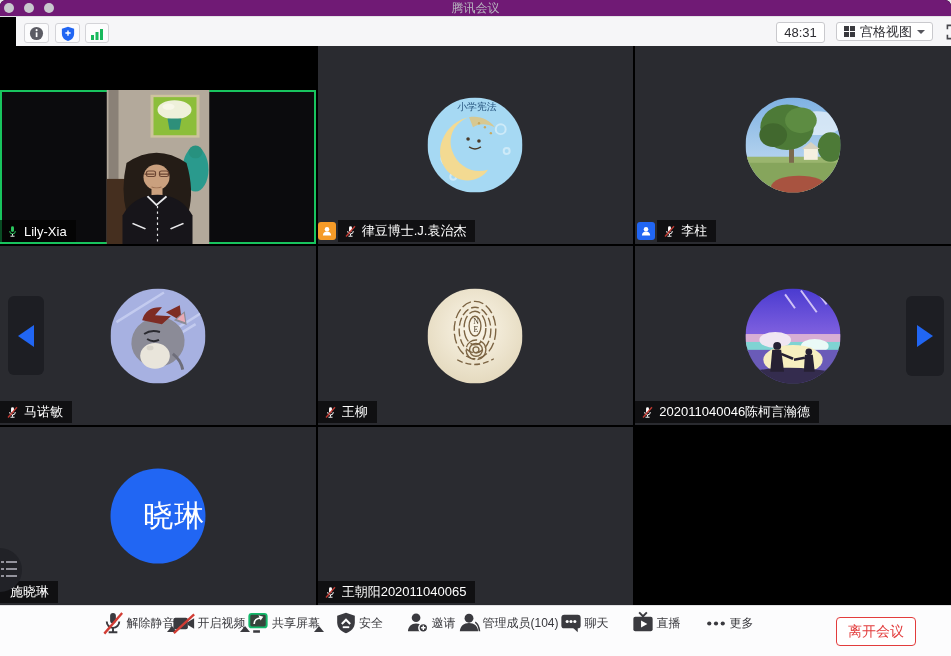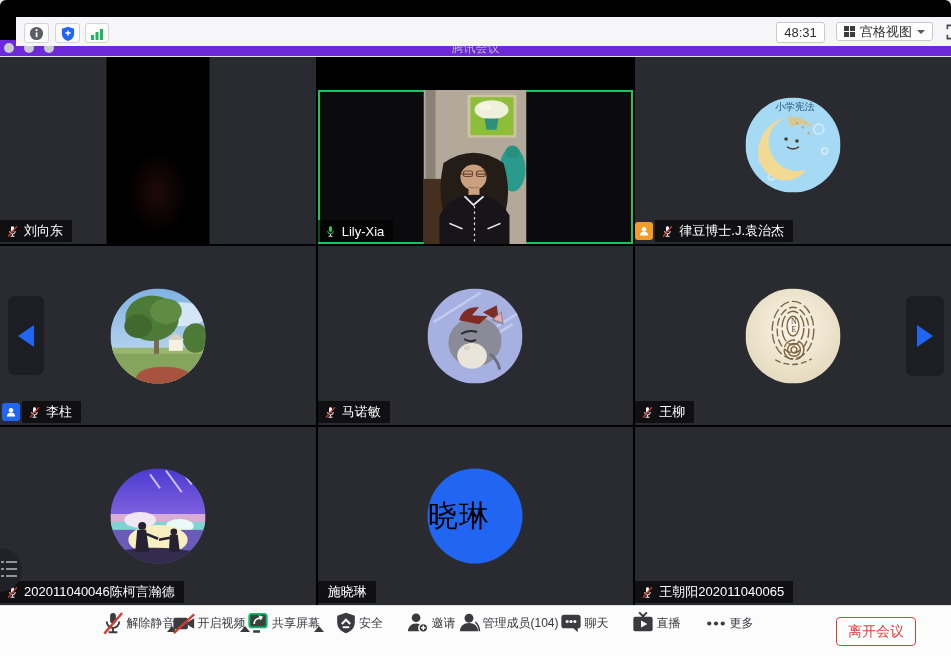--- a/index.html
+++ b/index.html
@@ -2,41 +2,41 @@
 <html><head>
 <meta charset="utf-8">
 <style>
   html,body{margin:0;padding:0;background:#e8e8ea;}
   .window{
     position:relative;width:951px;height:656px;overflow:hidden;
     font-family:"Liberation Sans","DejaVu Sans",sans-serif;
     background:#000;border-radius:6px 6px 0 0;
   }
   
-  .titlebar{position:absolute;top:0;left:0;right:0;height:16px;background:#6d28d9;border-bottom:1px solid #e2e2e5;z-index:30;margin-top:40px;}
+  .titlebar{position:absolute;top:0;left:0;right:0;height:16px;background:#701a75;border-bottom:1px solid #e2e2e5;z-index:30;}
   .tl{position:absolute;top:3px;width:10px;height:10px;border-radius:50%;background:#c9c9ce;}
   .title{position:absolute;left:0;right:0;top:0;height:16px;line-height:17px;text-align:center;font-size:12px;color:#b7b7bf;}
   
   .toptoolbar{position:absolute;top:17px;left:16px;right:0;height:29px;background:#f6f6f8;z-index:30;}
   .tbtn{position:absolute;top:6px;width:25px;height:20px;border:1px solid #d4d4d8;border-radius:3px;background:rgba(255,255,255,.65);display:flex;align-items:center;justify-content:center;box-sizing:border-box;}
   .timerbox{position:absolute;left:760px;top:5px;width:47px;height:19px;border:1px solid #c9c9cd;border-radius:3px;background:#fff;font-size:13px;color:#2e2e33;display:flex;align-items:center;justify-content:center;}
   .viewbox{position:absolute;left:820px;top:5px;width:97px;height:19px;border:1px solid #c9c9cd;border-radius:3px;background:#fff;display:flex;align-items:center;justify-content:center;gap:5px;font-size:13px;color:#2e2e33;box-sizing:border-box;}
   .gridglyph{display:grid;grid-template-columns:5px 5px;grid-template-rows:5px 5px;gap:1px;}
   .gridglyph span{background:#3a3a3f;}
   .caret-down{width:0;height:0;border-left:4px solid transparent;border-right:4px solid transparent;border-top:4px solid #55555c;}
   .fsbtn{position:absolute;left:929px;top:6px;width:17px;height:17px;display:flex;align-items:center;justify-content:center;}
   
   .grid{position:absolute;top:46px;left:0;width:951px;height:559px;display:grid;grid-template-columns:1fr 1fr 1fr;grid-template-rows:198px 179px 178px;gap:2px;background:#000;z-index:10;}
   .cell{position:relative;background:#2a2b30;overflow:hidden;}
   .cell.blackbg{background:#0b0b0d;margin-top:44px;}
   .cell.active{box-shadow:inset 0 0 0 2px #18c45e;}
   .vstrip{position:absolute;top:0;bottom:0;left:50%;transform:translateX(-50%);width:103px;}
   .vstrip.darkvideo{background:radial-gradient(ellipse 42px 55px at 50% 74%, #1e0a08 0%, #000 75%);}
   .avatar{position:absolute;left:50%;top:50%;transform:translate(-50%,-50%);width:95px;height:95px;border-radius:50%;overflow:hidden;}
-  .avatar.textav{background:#2166f3;display:flex;align-items:center;justify-content:flex-start;color:#000000;}
+  .avatar.textav{background:#2166f3;display:flex;align-items:center;justify-content:flex-end;color:#ffffff;}
   .txt-lg{font-size:30px;letter-spacing:1px;}
   .txt-num{font-size:38px;}
   .labelrow{position:absolute;left:0;bottom:2px;display:flex;align-items:flex-end;gap:2px;z-index:5;}
   .badge{width:18px;height:18px;border-radius:3px;margin-bottom:2px;margin-left:2px;display:flex;align-items:center;justify-content:center;flex:none;}
   .badge.blue{background:#2166f3;}
   .badge.orange{background:#f59b28;}
   .nameplate{display:flex;align-items:center;gap:5px;background:rgba(0,0,0,.62);height:22px;padding:0 9px 0 6px;color:#fff;font-size:13px;white-space:nowrap;}
   .nameplate.nomic{padding-left:10px;}
   
   .nav{position:absolute;width:36px;height:79px;background:#1d1e23;border-radius:6px;display:flex;align-items:center;justify-content:center;z-index:20;}
@@ -101,34 +101,20 @@
     </div>
     <div class="fsbtn">
       <svg width="16" height="16" viewBox="0 0 17 17">
           <path d="M1.5 5.5v-4h4M11.5 1.5h4v4M15.5 11.5v4h-4M5.5 15.5h-4v-4" fill="none" stroke="#46464c" stroke-width="1.7"></path>
         </svg>
     </div>
   </div>
 
   <div class="grid">
 
-    <div class="cell">
-      <div class="vstrip darkvideo"></div>
-      <div class="labelrow">
-        <div class="nameplate">
-          <svg width="13" height="13" viewBox="0 0 16 16">
-              <rect x="6.2" y="1.5" width="3.6" height="7" rx="1.8" fill="#fff"></rect>
-              <path d="M4.5 7.5a3.5 3.5 0 0 0 7 0" fill="none" stroke="#fff" stroke-width="1.2"></path>
-              <path d="M8 11v2.2M5.5 13.8h5" stroke="#fff" stroke-width="1.2"></path>
-              <path d="M2.5 14.2L13.5 1.5" stroke="#c03a32" stroke-width="1.7"></path>
-            </svg>
-          <span>刘向东</span>
-        </div>
-      </div>
-    </div>
 
     <div class="cell blackbg active">
       <div class="vstrip">
         <svg width="103" height="100%" viewBox="0 0 103 194" preserveAspectRatio="none">
           <rect width="103" height="194" fill="#b3a99b"></rect>
           <rect x="2" y="0" width="10" height="194" fill="#8a8177"></rect>
           <rect x="44" y="6" width="49" height="54" fill="#cec49e"></rect>
           <rect x="47" y="9" width="43" height="48" fill="#8cbe3a"></rect>
           <ellipse cx="68" cy="25" rx="17" ry="12" fill="#eef0da"></ellipse>
           <ellipse cx="62" cy="21" rx="6" ry="4" fill="#f7f7e8"></ellipse>

